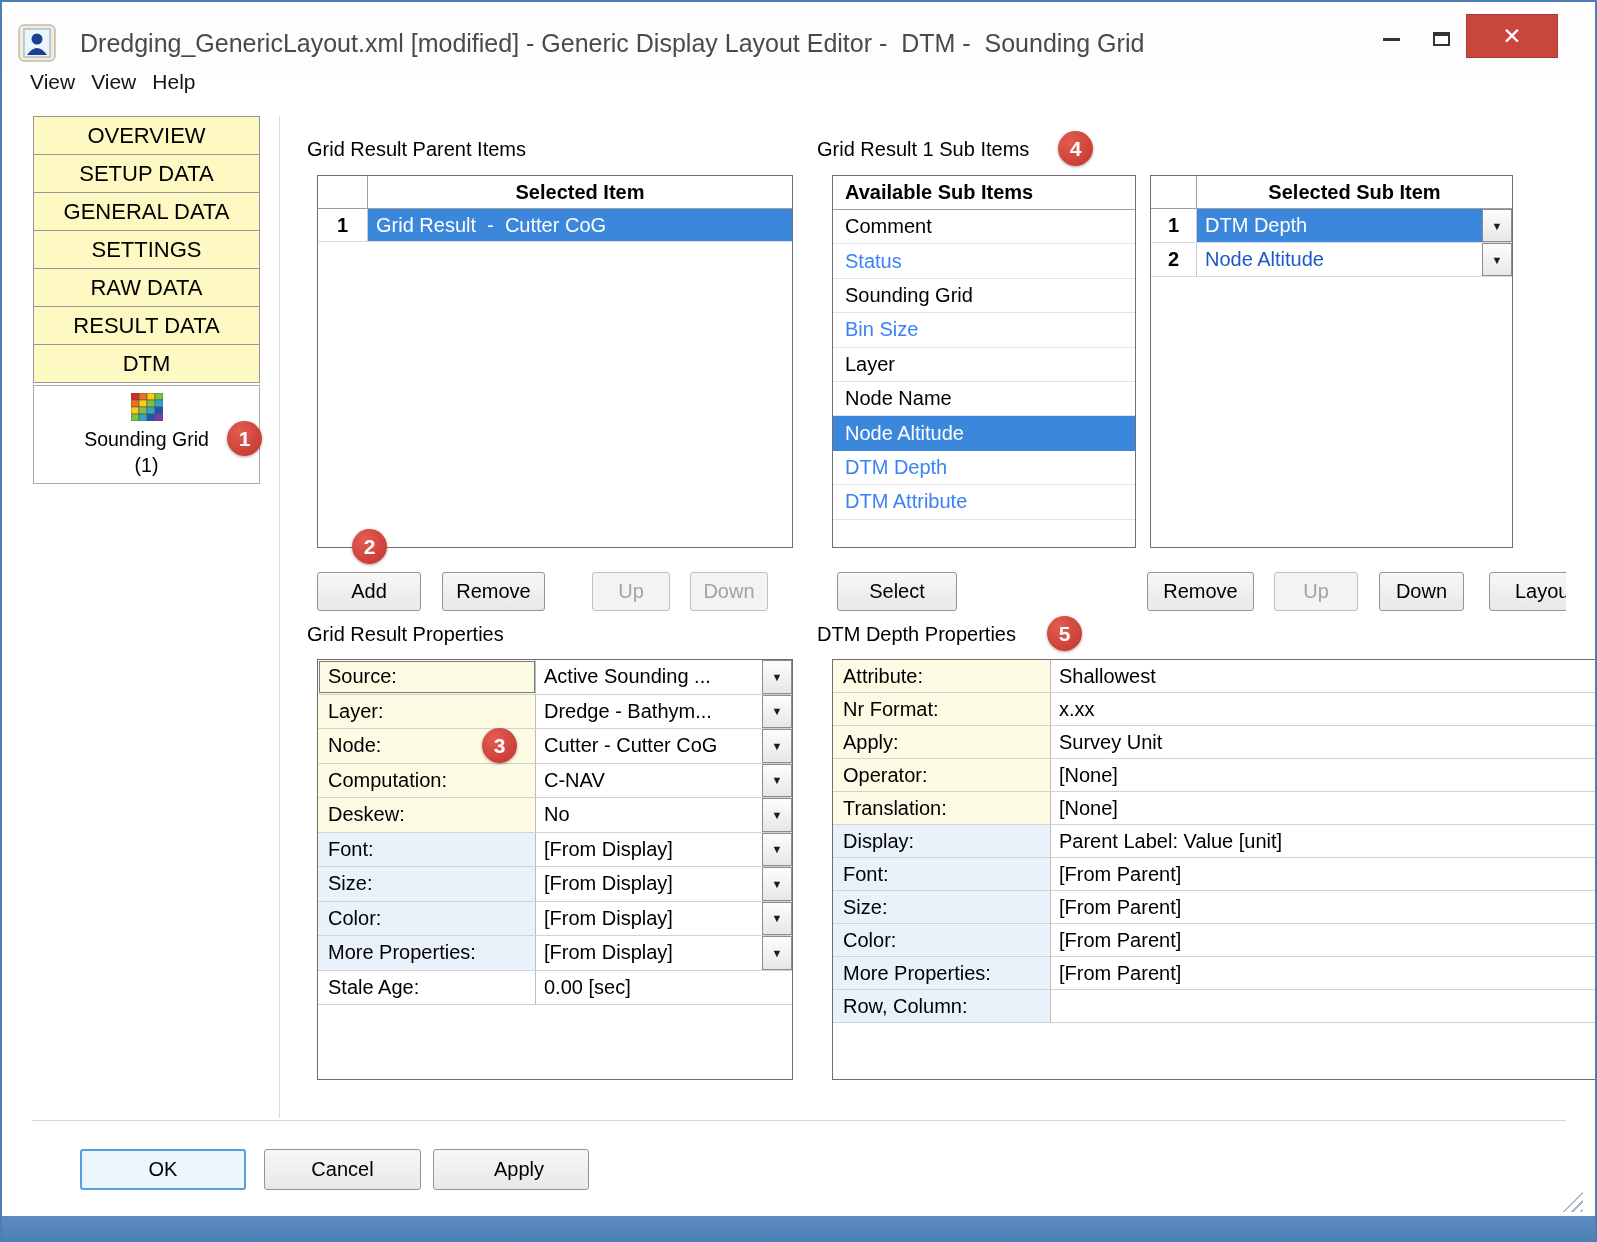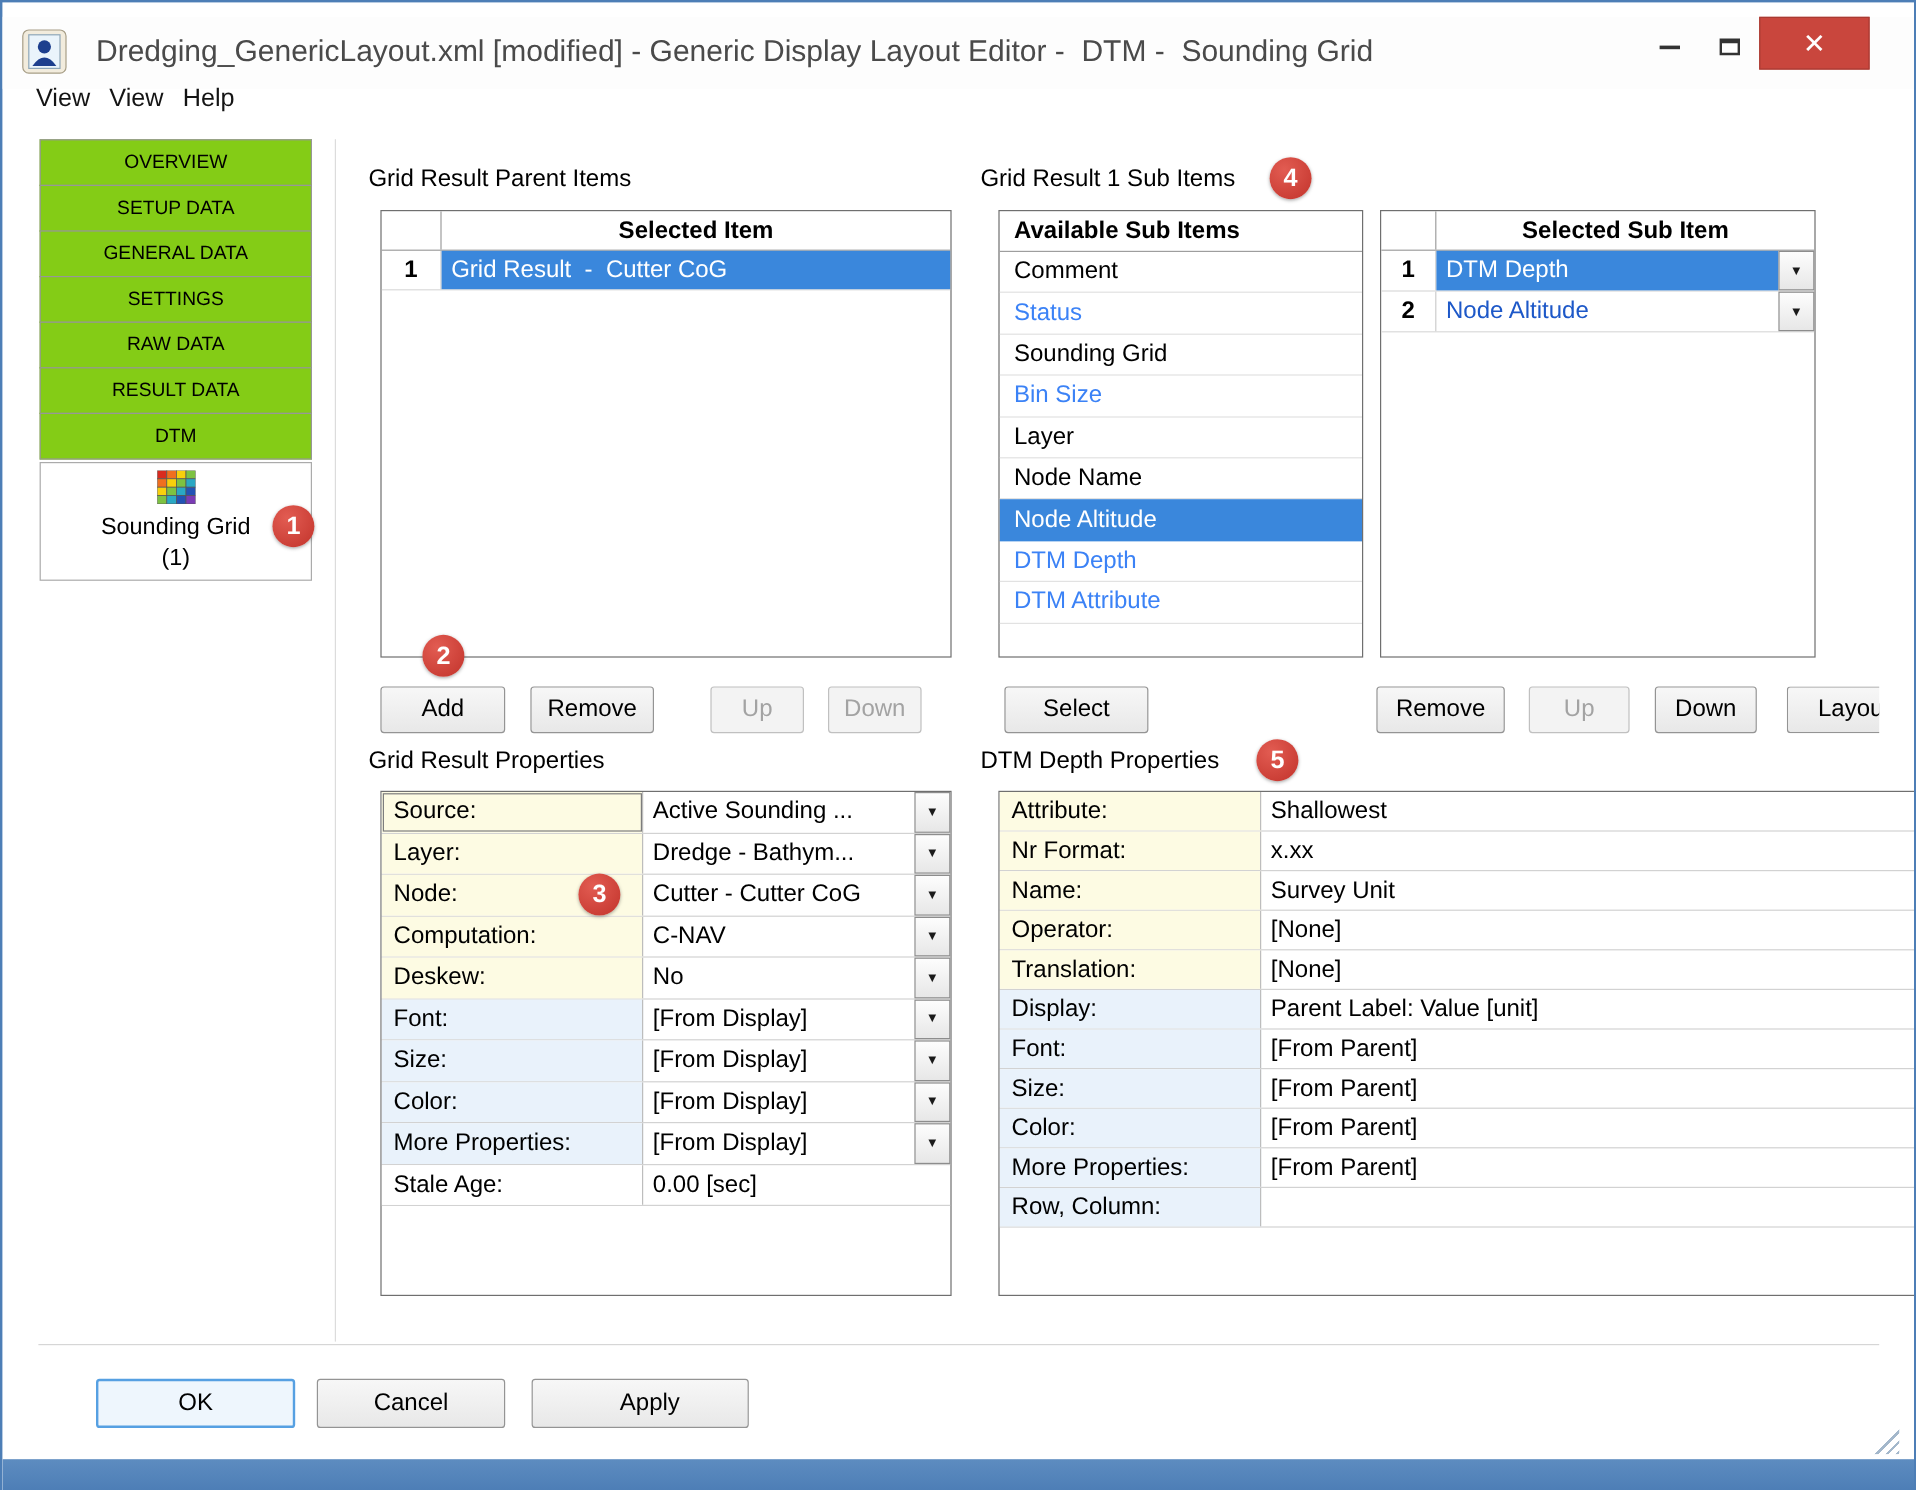--- a/index.html
+++ b/index.html
@@ -20,21 +20,21 @@
   .glyph-min { width:17px; height:3px; background:#333; }
   .glyph-max { width:17px; height:14px; border:2px solid #333; border-top-width:4px; background:#fff; }
   .glyph-close { color:#fff; font-size:23px; line-height:1; }
 
   
   .menubar { position:absolute; top:60px; left:0; right:0; height:40px; display:flex; align-items:center; padding-left:20px; }
   .menu-item { font-size:21px; color:#141414; padding:4px 8px; }
 
   
   .sidebar { position:absolute; left:31px; top:114px; width:227px; }
-  .side-btn { height:39px; border:1px solid #979797; margin-top:-1px; background:#84cc16; font-size:16px;
+  .side-btn { height:39px; border:1px solid #979797; margin-top:-1px; background:#fef9c3; font-size:22px;
               display:flex; align-items:center; justify-content:center; color:#000; }
   .side-btn.first { margin-top:0; }
   .dtm-tile { margin-top:2px; height:99px; border:1px solid #ababab; background:#fff;
               display:flex; flex-direction:column; align-items:center; justify-content:center; gap:3px; }
   .dtm-tile .tile-label { font-size:19.5px; color:#000; }
   .dtm-tile .tile-count { font-size:19.5px; color:#000; }
 
   
   .badge { position:absolute; width:35px; height:35px; border-radius:50%;
            background:radial-gradient(circle at 35% 30%, #e25c52, #c2332b); color:#fff; font-size:21px; font-weight:bold;
@@ -101,21 +101,21 @@
   .prop-text { flex:1; display:flex; align-items:center; padding-left:8px; white-space:pre; overflow:hidden; color:#000; }
 
   
   .v-divider { position:absolute; left:277px; top:114px; width:1px; height:1002px; background:#dcdcdc; }
   .h-divider { position:absolute; left:30px; top:1118px; width:1534px; height:1px; background:#d6d6d6; }
   .footer-btn { position:absolute; top:1147px; height:41px; border:1px solid #949494; border-radius:3px;
                 background:linear-gradient(#f7f7f7,#e8e8e8); font-size:20px; color:#000;
                 display:flex; align-items:center; justify-content:center; }
   #ok-btn { left:78px; width:166px; border:2px solid #56a0e2; background:#eef6fd; }
   #cancel-btn { left:262px; width:157px; }
-  #apply-btn { left:441px; width:181px;padding-left:16px; }
+  #apply-btn { left:431px; width:156px;padding-left:16px; }
 
   .resize-grip { position:absolute; right:12px; bottom:30px; width:26px; height:26px;
                  background:repeating-linear-gradient(135deg, transparent 0 4px, #a3b7cb 4px 6px);
                  clip-path:polygon(100% 0, 100% 100%, 0 100%); }
 </style>
 </head>
 <body>
 
 <div class="window">
 
@@ -331,21 +331,21 @@
       </div>
     </div>
     <div class="prop-row tint-y">
       <div class="prop-label">Nr Format:</div>
       <div class="prop-value">
         <span class="prop-text">x.xx</span>
         <span class="dd-btn"></span>
       </div>
     </div>
     <div class="prop-row tint-y">
-      <div class="prop-label">Name:</div>
+      <div class="prop-label">Apply:</div>
       <div class="prop-value">
         <span class="prop-text">Survey Unit</span>
         <span class="dd-btn"></span>
       </div>
     </div>
     <div class="prop-row tint-y">
       <div class="prop-label">Operator:</div>
       <div class="prop-value">
         <span class="prop-text">[None]</span>
         <span class="dd-btn"></span>

